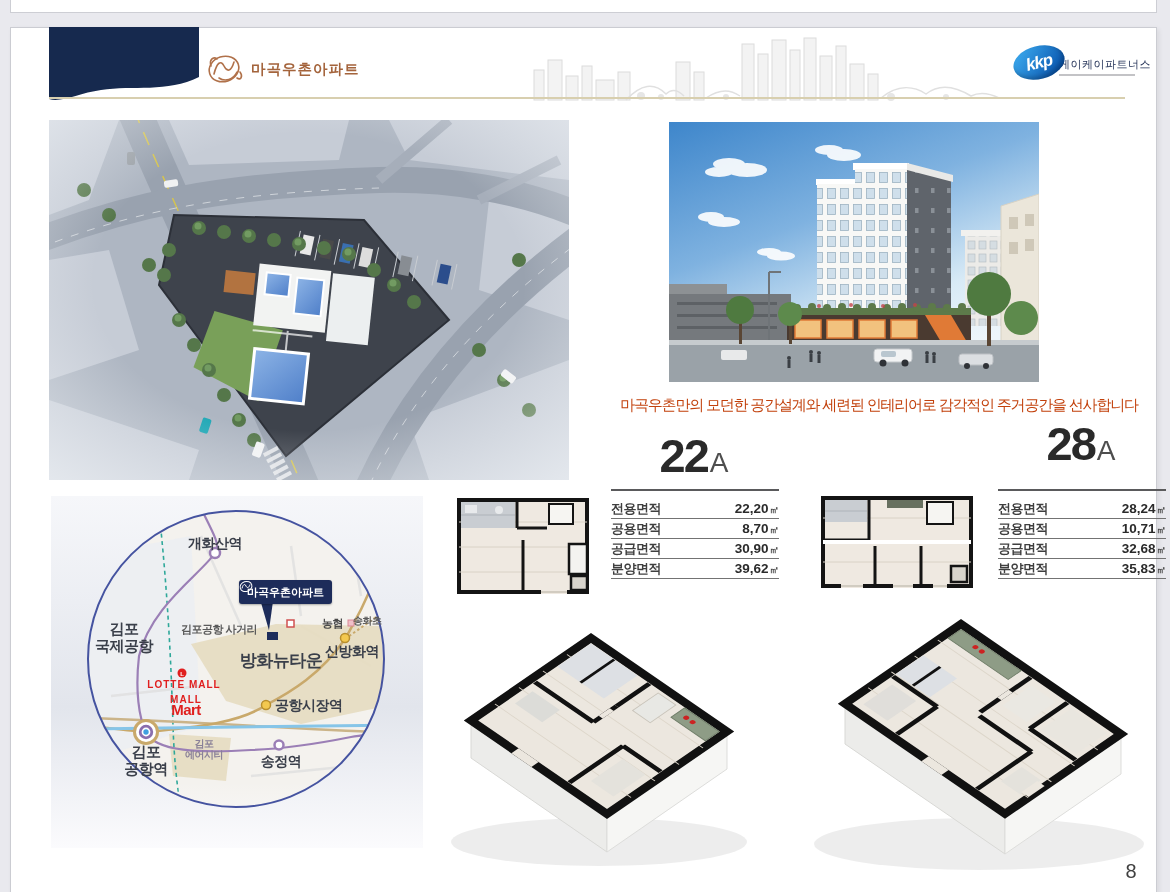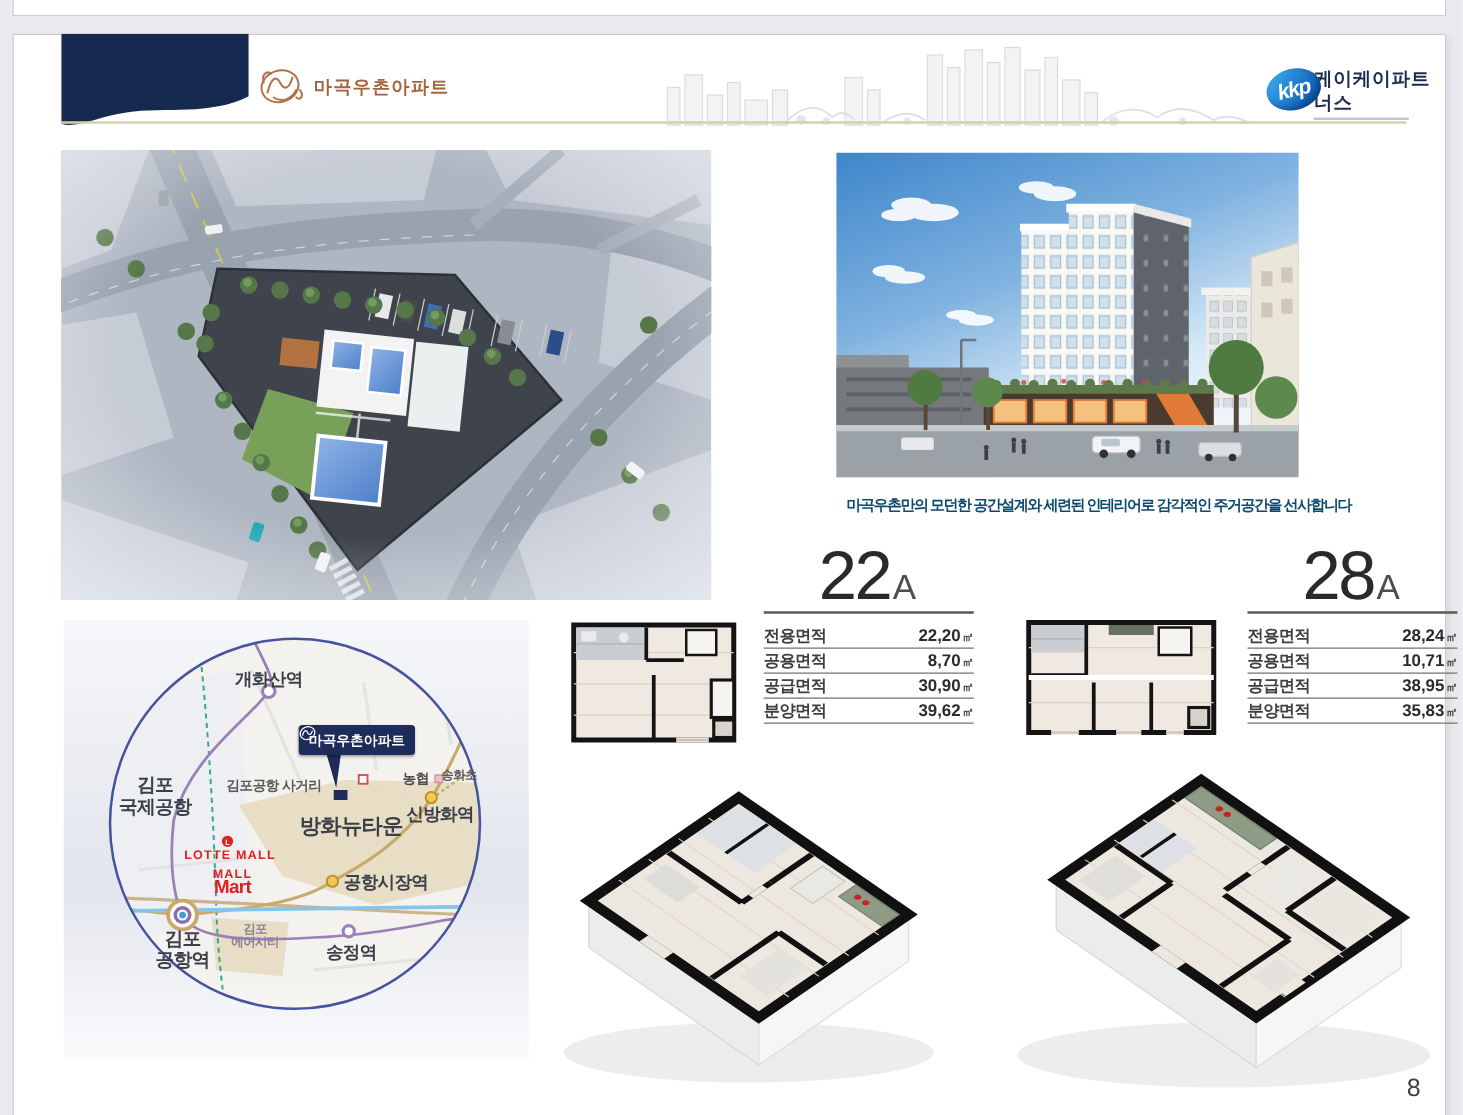--- a/index.html
+++ b/index.html
@@ -21,34 +21,34 @@
   .brand { position:absolute; left:196px; top:24px; display:flex; align-items:center; gap:6px; }
   .brand-name { color:#a4643c; font-size:14.5px; font-weight:bold; letter-spacing:1px; }
   .skyline { position:absolute; left:515px; top:8px; width:475px; height:66px; }
   .partner { position:absolute; left:1002px; top:18px; display:flex; align-items:center; }
   .kkp-ellipse { width:52px; height:33px; border-radius:50%;
     background:linear-gradient(135deg,#3aa7ec 10%,#0a57b0 85%);
     transform:rotate(-14deg); display:flex; align-items:center; justify-content:center;
     color:#fff; font-style:italic; font-weight:bold; font-size:17px; letter-spacing:-1px;
     box-shadow:inset -2px -3px 5px rgba(0,0,0,.25); }
   .partner-col { margin-left:-6px; margin-top:8px; }
-  .partner-name { color:#1c2b52; font-size:15px; font-weight:bold; letter-spacing:.5px; }
+  .partner-name { color:#1c2b52; font-size:11px; font-weight:normal; letter-spacing:.5px; }
   .partner-sub { margin-top:2px; width:76px; height:2px; background:#c3c3c6; }
   .divider { position:absolute; left:38px; top:69px; width:1076px; height:2px; background:#d8cfaf; }
 
   
   .siteplan { position:absolute; left:38px; top:92px; width:520px; height:360px; }
   .render   { position:absolute; left:658px; top:94px; width:370px; height:260px; }
 
   .description { position:absolute; left:578px; top:368px; width:580px; text-align:center;
-    font-size:12px; font-weight:bold; color:#0c4a6e; letter-spacing:-1.2px; }
+    font-size:15px; font-weight:normal; color:#c2410c; letter-spacing:-1.2px; }
 
   
   .unit-num { position:absolute; width:170px; text-align:center; color:#2a2a2a; }
-  .unit-num .big { font-size:55px; font-weight:normal; letter-spacing:-2px; }
+  .unit-num .big { font-size:47px; font-weight:bold; letter-spacing:-2px; }
   .unit-num .suf { font-size:28px; font-weight:500; color:#4e4e4e; margin-left:2px; }
   .unit-rule { position:absolute; width:168px; height:2px; background:#5a5a5c; }
   .unit-table { position:absolute; width:168px; }
   .arow { display:flex; justify-content:space-between; align-items:center;
     height:20px; border-bottom:1px solid #737373; }
   .alab { font-size:13px; font-weight:bold; color:#3f3f3f; letter-spacing:-.5px; }
   .aval { font-size:13.5px; font-weight:bold; color:#2b2b2b;text-align:center; }
   .aval .unit { font-size:9.5px; color:#4a4a4a; margin-left:1px; }
 
   .thumb22 { position:absolute; left:440px; top:464px; width:150px; height:108px; }
@@ -429,36 +429,36 @@
       <circle cx="48" cy="18" r="4" fill="#e8eaec"></circle>
     <path d="M66,10 V36 M66,36 H96" stroke="#141414" stroke-width="3" fill="none"></path>
     <rect x="98" y="12" width="24" height="20" fill="#f6f5f2" stroke="#141414" stroke-width="2"></rect>
     <path d="M72,48 V100" stroke="#141414" stroke-width="3"></path>
     <rect x="118" y="52" width="18" height="30" fill="#f4f3f0" stroke="#141414" stroke-width="2.5"></rect>
     <rect x="120" y="84" width="16" height="14" fill="#d8d4cc" stroke="#141414" stroke-width="2.5"></rect>
     <path d="M90,100 h26" stroke="#efe9e1" stroke-width="4"></path>
     <path d="M90,100 h26" stroke="#c8c2b6" stroke-width="1.5"></path>
   </svg>
 
-  <div class="unit-num" style="left:985px; top:400px;">
+  <div class="unit-num" style="left:985px; top:388px;">
     <span class="big">28</span><span class="suf">A</span>
   </div>
   <div class="unit-rule" style="left:987px; top:461px;"></div>
   <div class="unit-table" style="left:987px; top:471px;">
     <div class="arow">
         <span class="alab">전용면적</span>
         <span class="aval"><span>28,24</span><span class="unit">㎡</span></span>
       </div>
     <div class="arow">
         <span class="alab">공용면적</span>
         <span class="aval"><span>10,71</span><span class="unit">㎡</span></span>
       </div>
     <div class="arow">
         <span class="alab">공급면적</span>
-        <span class="aval"><span>38,95</span><span class="unit">㎡</span></span>
+        <span class="aval"><span>32,68</span><span class="unit">㎡</span></span>
       </div>
     <div class="arow">
         <span class="alab">분양면적</span>
         <span class="aval"><span>35,83</span><span class="unit">㎡</span></span>
       </div>
   </div>
 
   <svg class="thumb28" viewBox="0 0 160 106">
     <rect x="6" y="8" width="148" height="88" fill="#efe9e1" stroke="#141414" stroke-width="4"></rect>
     <g stroke="#d9d2c6" stroke-width="1">

